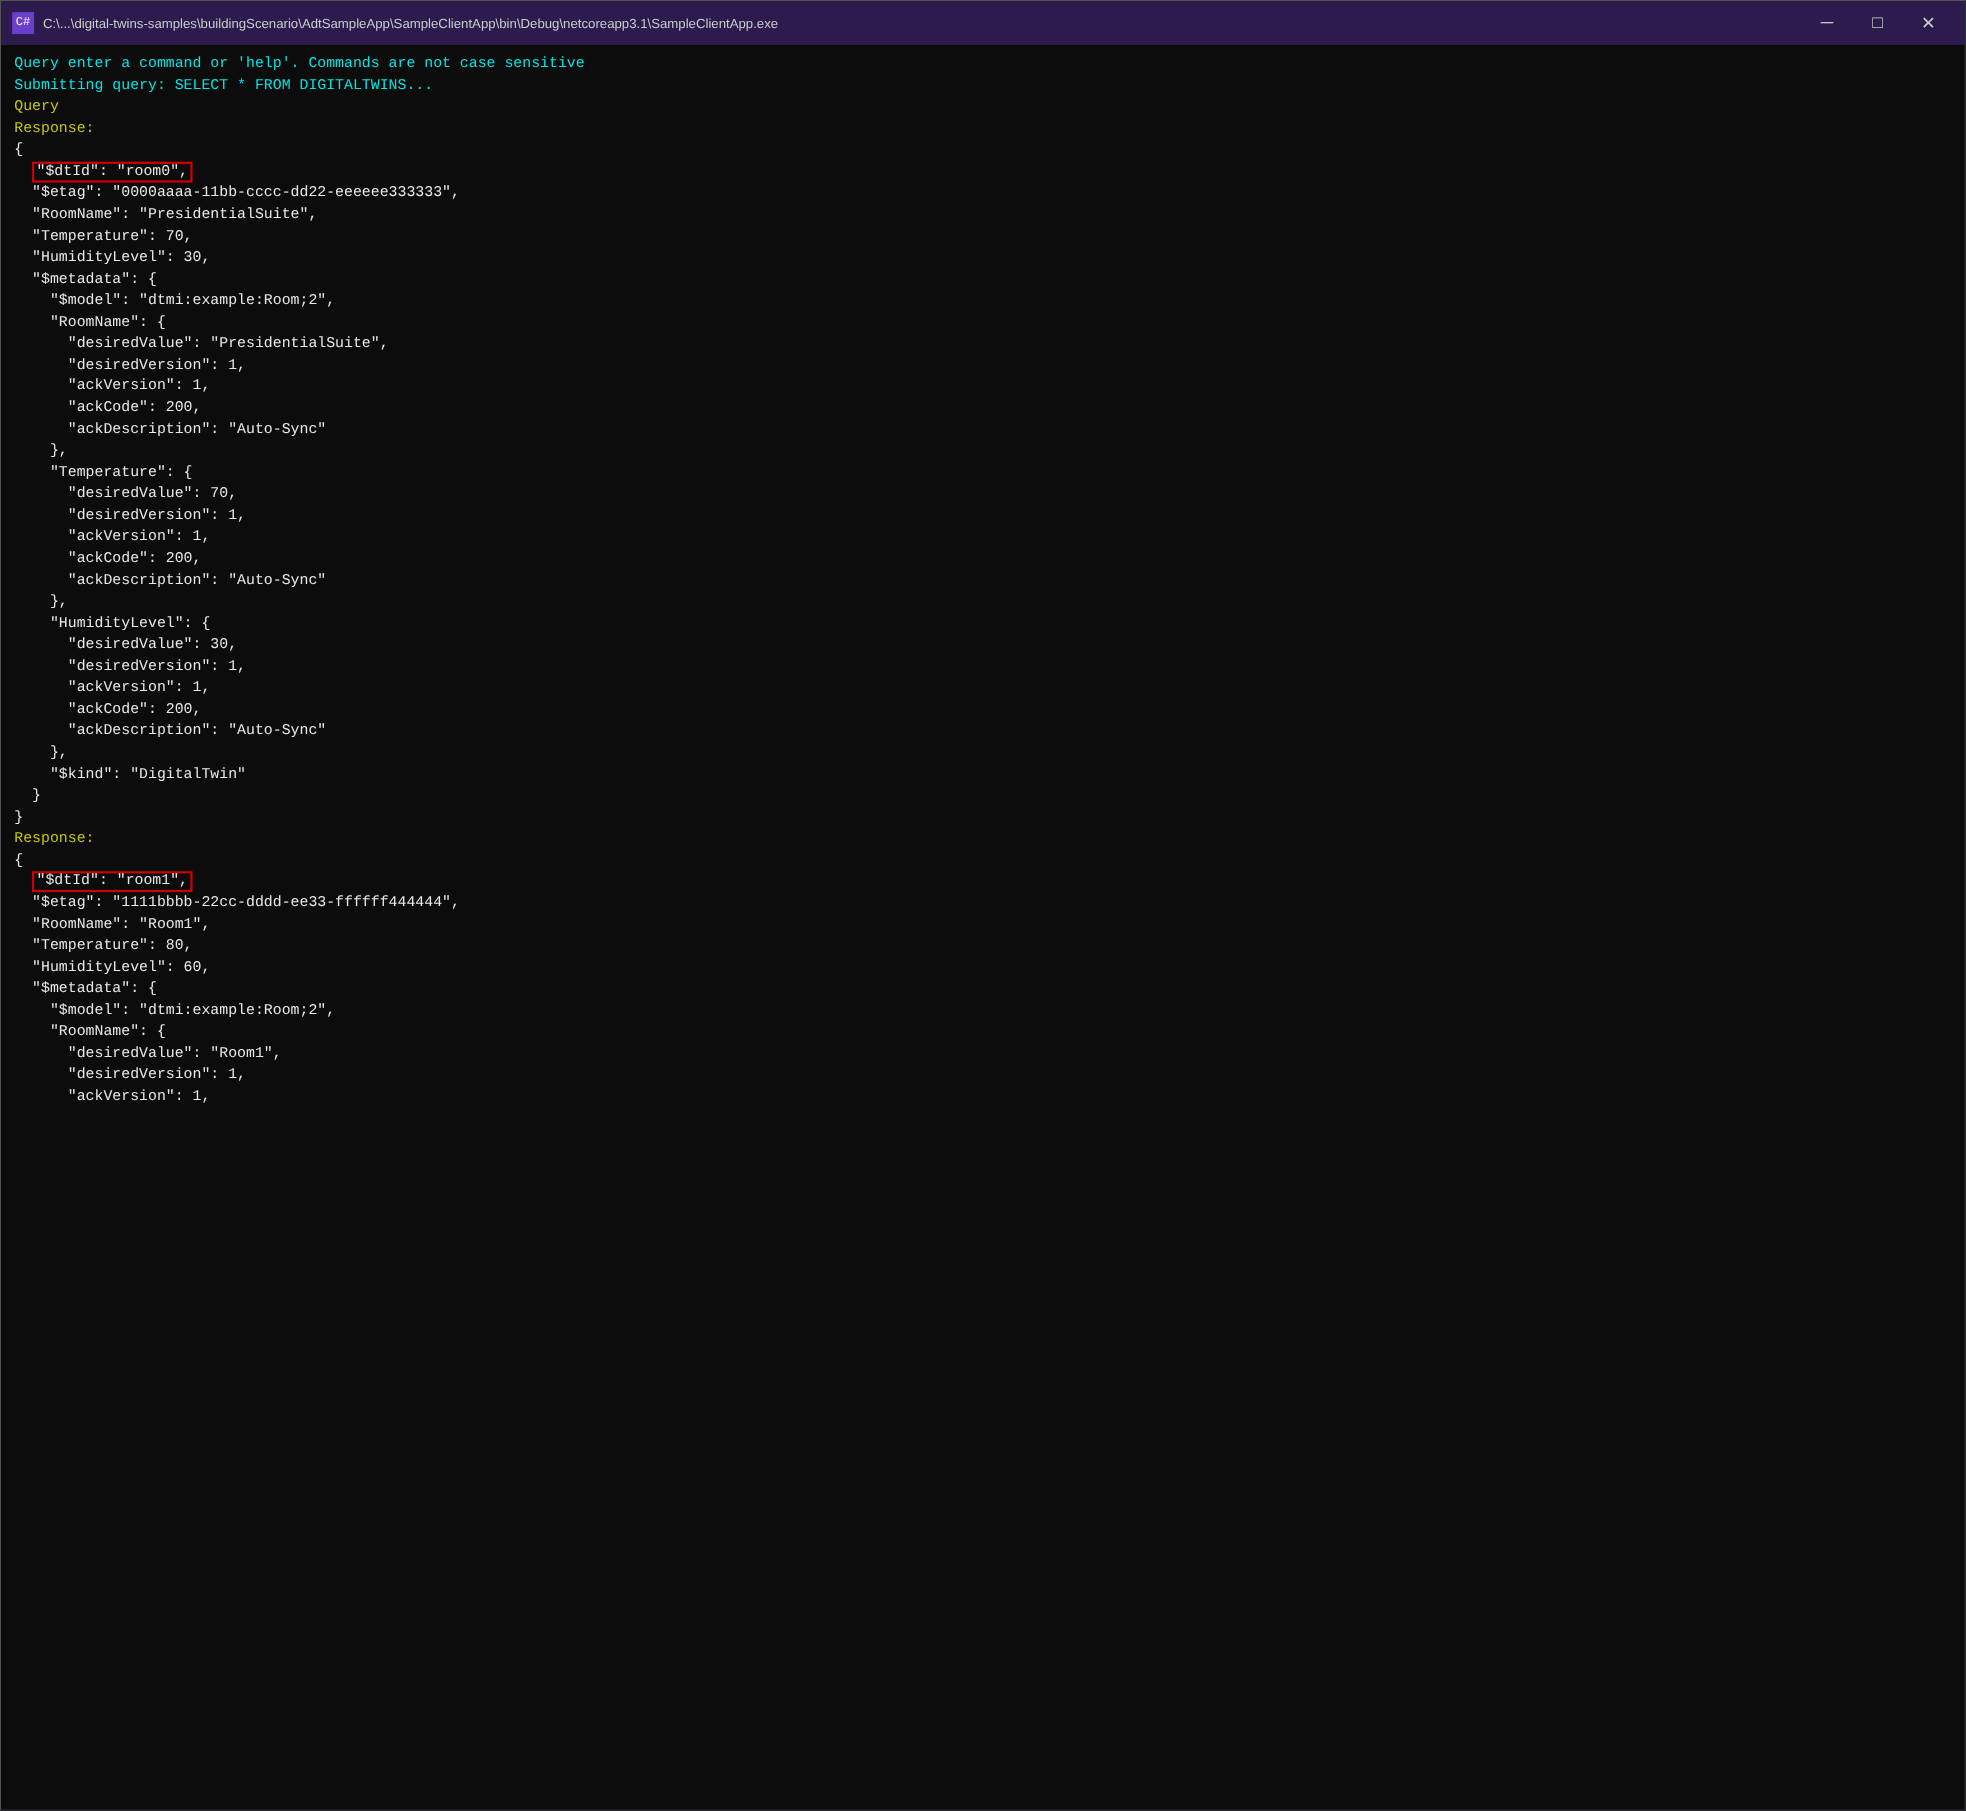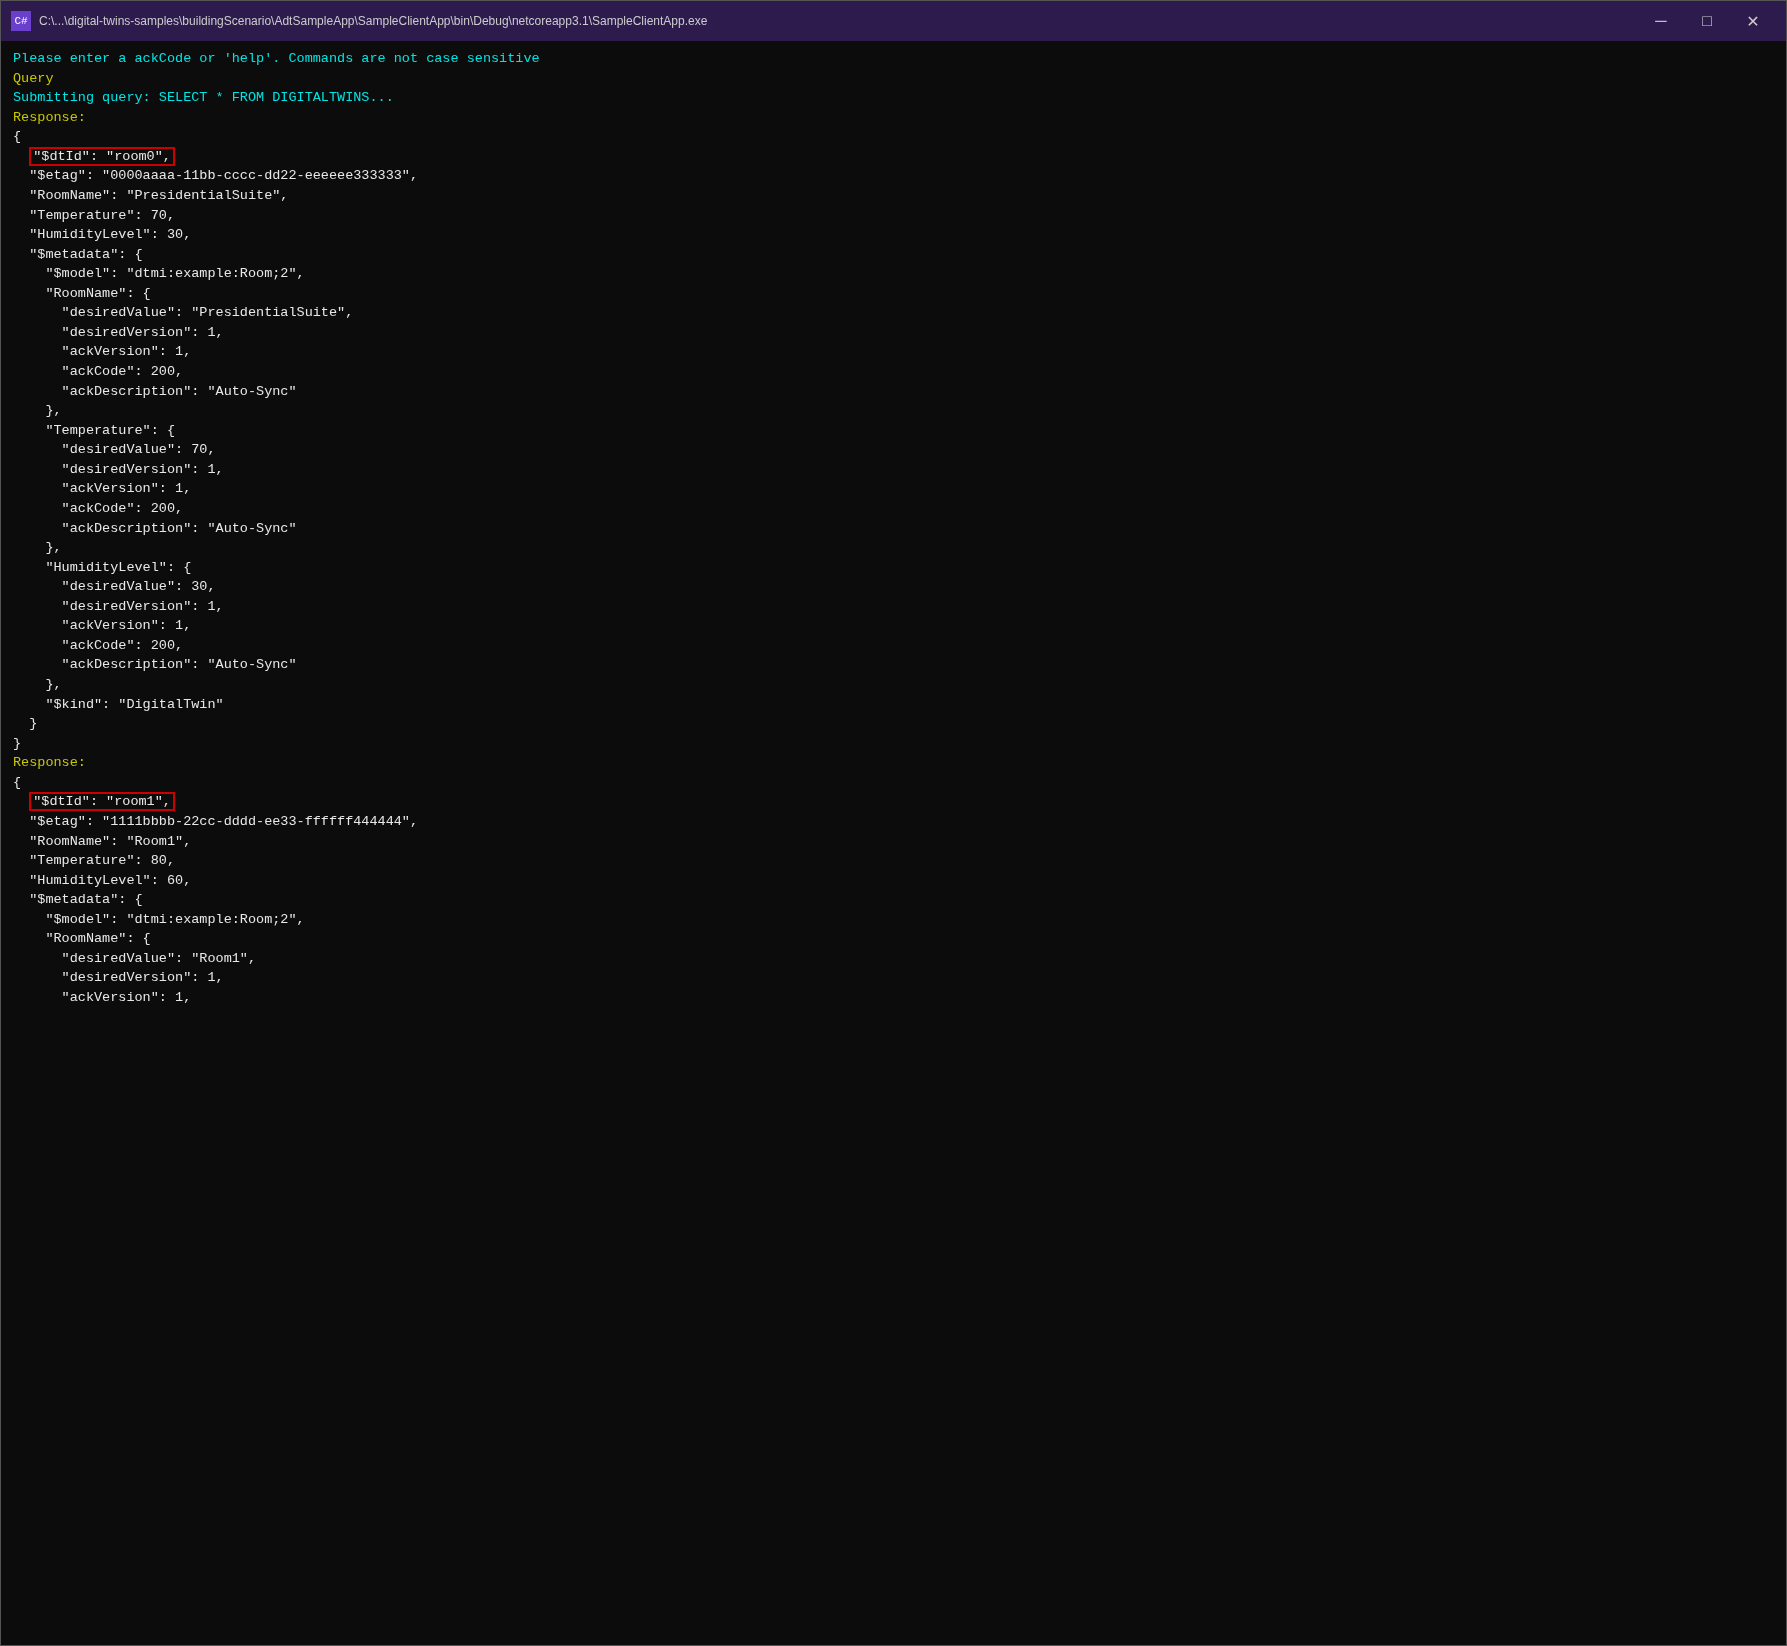--- a/index.html
+++ b/index.html
@@ -117,23 +117,23 @@
     </div>
     <div class="title-bar-controls">
       <button class="title-btn">─</button>
       <button class="title-btn">□</button>
       <button class="title-btn close">✕</button>
     </div>
   </div>
 
   <div class="console-area">
 
-    <div class="line cyan">Please enter a ackCode or 'help'. Commands are not case sensitive</div>
+    <div class="line cyan">Query enter a command or 'help'. Commands are not case sensitive</div>
+    <div class="line cyan">Submitting query: SELECT * FROM DIGITALTWINS...</div>
     <div class="line yellow">Query</div>
-    <div class="line cyan">Submitting query: SELECT * FROM DIGITALTWINS...</div>
     <div class="line yellow">Response:</div>
     <div class="line white">{</div>
 
     <div class="line white">  <span class="highlighted-block">"$dtId": "room0",</span></div>
     <div class="line white">  "$etag": "0000aaaa-11bb-cccc-dd22-eeeeee333333",</div>
     <div class="line white">  "RoomName": "PresidentialSuite",</div>
     <div class="line white">  "Temperature": 70,</div>
     <div class="line white">  "HumidityLevel": 30,</div>
     <div class="line white">  "$metadata": {</div>
     <div class="line white">    "$model": "dtmi:example:Room;2",</div>

